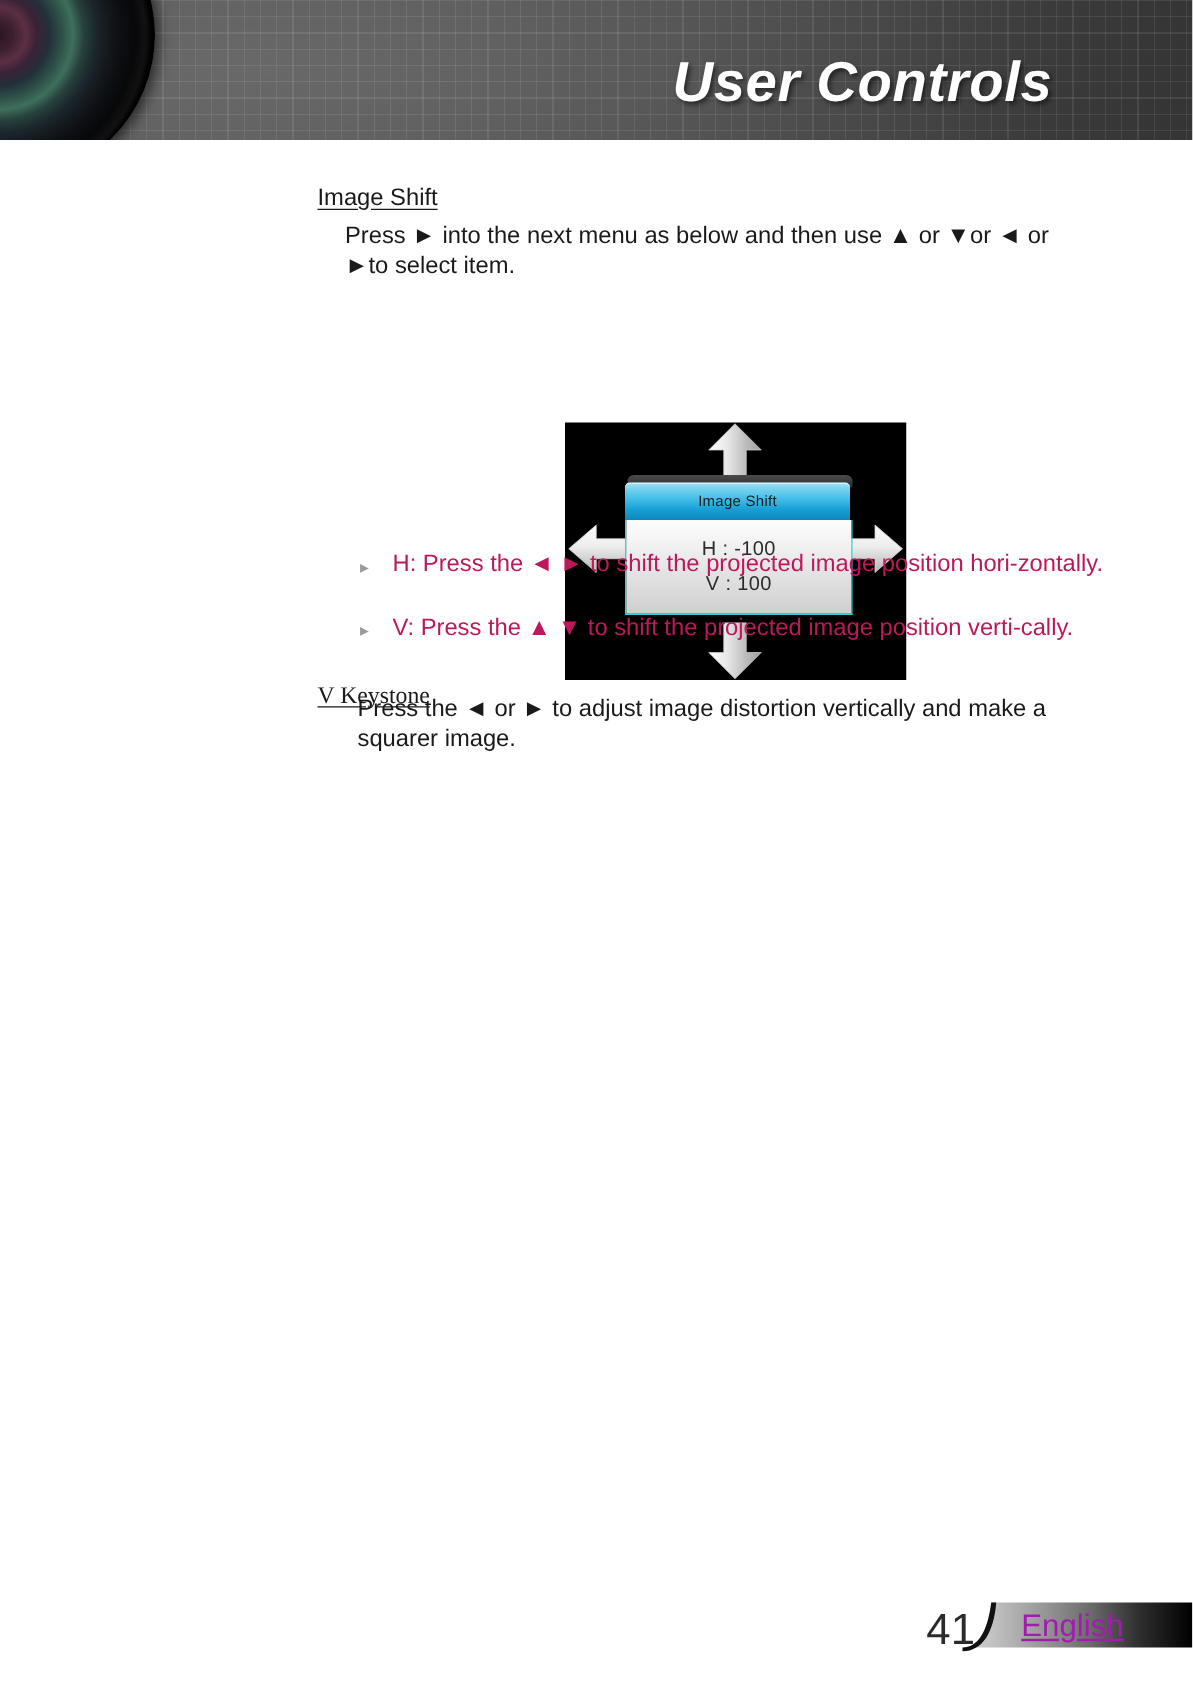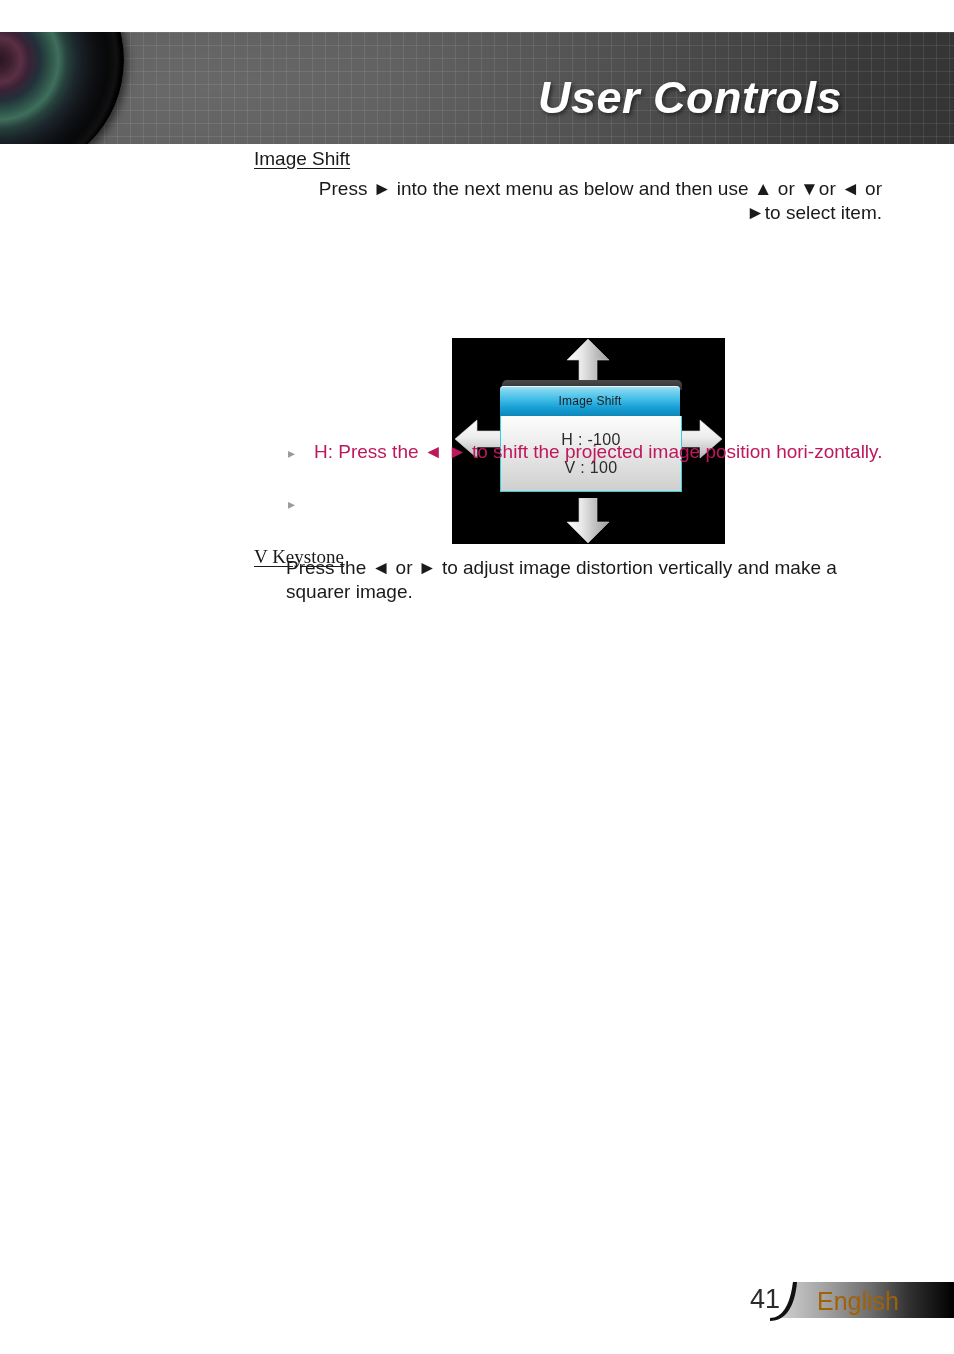--- a/index.html
+++ b/index.html
@@ -24,21 +24,20 @@
     height: 112px;
     overflow: hidden;
     background: linear-gradient(100deg,
         #5d5d5d 0%,
         #616161 18%,
         #5e5e5e 40%,
         #555555 58%,
         #474747 74%,
         #3a3a3a 88%,
         #343434 100%);
-    margin-top: 32px;
   }
   .header-grid {
     position: absolute;
     left: 0; top: 0;
     width: 954px; height: 112px;
     background-image:
       repeating-linear-gradient(to right, rgba(255,255,255,0.085) 0px, rgba(255,255,255,0.085) 1px, rgba(255,255,255,0) 1px, rgba(255,255,255,0) 13px),
       repeating-linear-gradient(to bottom, rgba(255,255,255,0.085) 0px, rgba(255,255,255,0.085) 1px, rgba(255,255,255,0) 1px, rgba(255,255,255,0) 13px);
   }
   .header-vignette {
@@ -231,55 +230,56 @@
     position: absolute;
     left: 0;
     top: 1276px;
     width: 954px;
     height: 50px;
   }
   .page-number {
     position: absolute;
     right: 174px;
     top: 8px;
-    font-size: 27px;
+    font-size: 35px;
     color: #2b2b2b;
   }
   .footer-swoosh {
     position: absolute;
     right: 0;
     top: 0;
     width: 192px;
     height: 48px;
   }
   .footer-lang {
     position: absolute;
     right: 55px;
     top: 11px;
     font-size: 25px;
-    color: #a16207;
+    color: #a21caf;
     white-space: nowrap;
+    text-decoration: underline;
   }
 </style>
 </head>
 <body>
 
 <div class="header">
   <div class="header-grid"></div>
   <div class="header-vignette"></div>
   <div class="lens"></div>
   <div class="lens-ring"></div>
   <div class="header-title">User Controls</div>
 </div>
 
 <div class="content">
 
   <div class="section-heading" style="left:254px; top:36px;">Image Shift</div>
 
-  <div class="para" style="left:290px; top:65px; width:592px;text-align:right;">Press ► into the next menu as below and then use ▲ or ▼or ◄ or ►to select item.</div>
+  <div class="para" style="left:276px; top:65px; width:592px;">Press ► into the next menu as below and then use ▲ or ▼or ◄ or ►to select item.</div>
 
   <div class="osd-panel">
 
     <svg class="arrow" style="left:112px; top:0px;" width="48" height="46" viewBox="0 0 48 46">
       <defs>
         <linearGradient id="gUp" x1="0" y1="0" x2="1" y2="0">
           <stop offset="0%" stop-color="#fdfdfd"></stop>
           <stop offset="35%" stop-color="#e8e8e8"></stop>
           <stop offset="70%" stop-color="#bdbdbd"></stop>
           <stop offset="100%" stop-color="#9d9d9d"></stop>
@@ -334,20 +334,21 @@
     </div>
   </div>
 
   <div class="bullet-row" style="left:288px; top:328px; width:600px;">
     <div class="bullet-mark">▸</div>
     <div class="bullet-text">H: Press the ◄ ► to shift the projected image position hori-zontally.</div>
   </div>
 
   <div class="bullet-row" style="left:288px; top:379px; width:600px;">
     <div class="bullet-mark">▸</div>
+    <div class="bullet-text">V: Press the ▲ ▼ to shift the projected image position verti-cally.</div>
   </div>
 
   <div class="section-heading" style="left:254px; top:434px;font-family:Liberation Serif, serif;">V Keystone</div>
 
   <div class="para" style="left:286px; top:444px; width:600px;">Press the ◄ or ► to adjust image distortion vertically and make a squarer image.</div>
 
 </div>
 
 <div class="footer">
   <div class="page-number">41</div>

